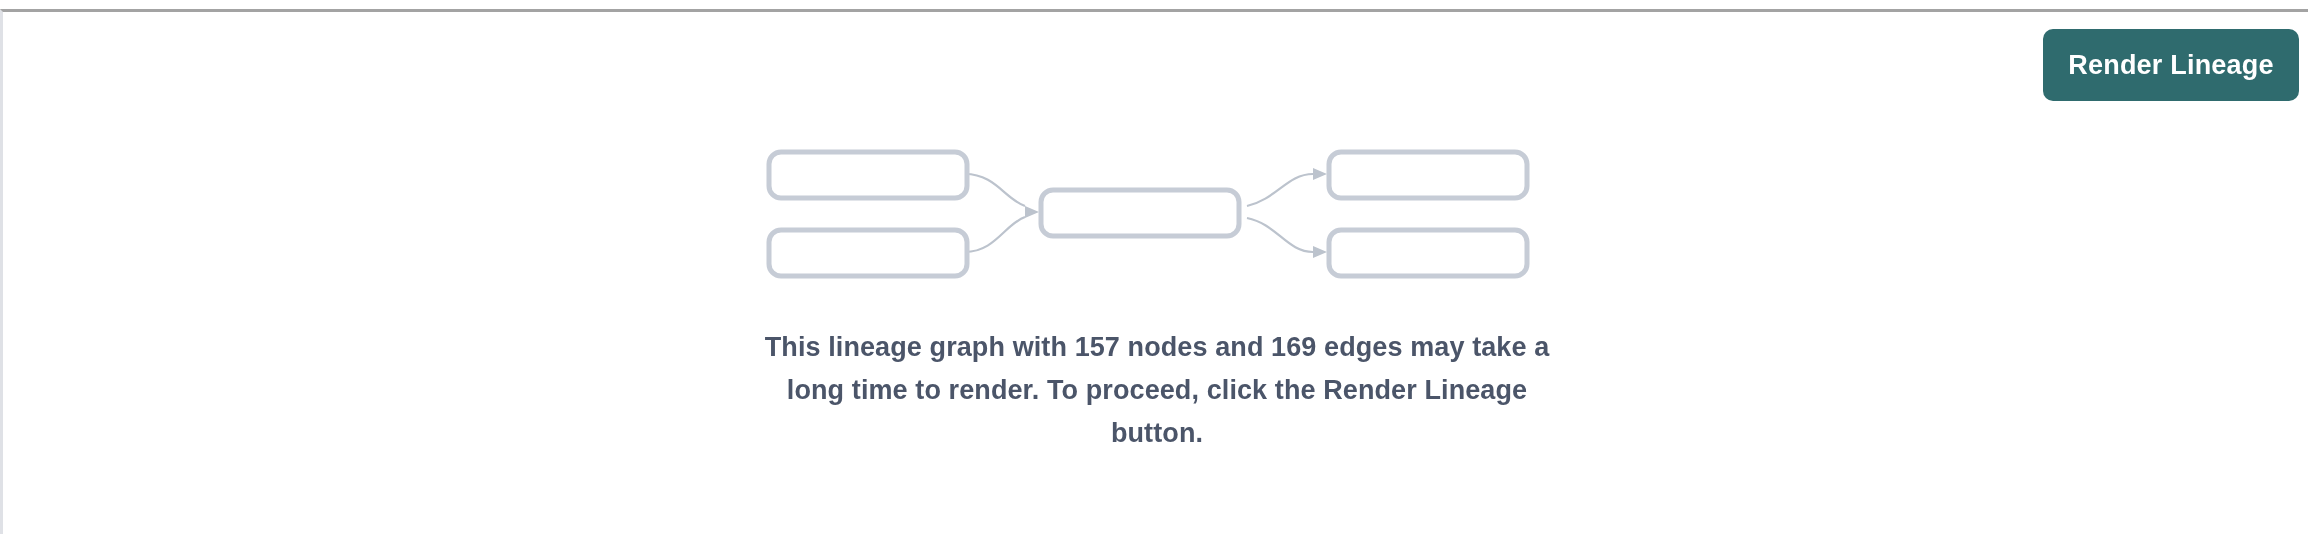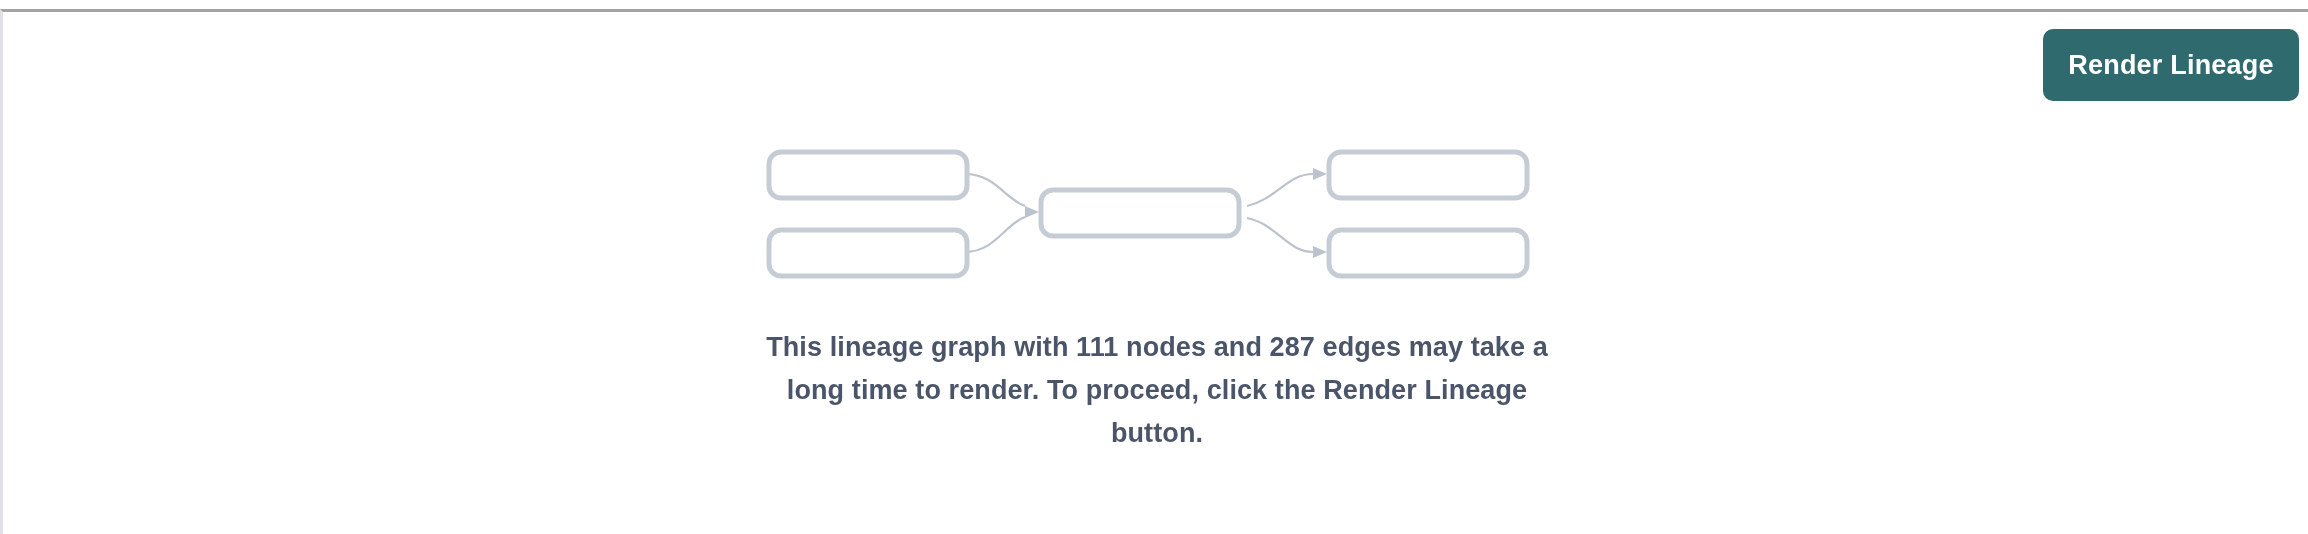--- a/index.html
+++ b/index.html
@@ -101,16 +101,16 @@
       <path class="edge-path" d="M 490 86 C 520 92 530 120 556 120"></path>
       <polygon class="edge-arrow" points="556,114 556,126 570,120"></polygon>
 
       <rect class="node-rect" x="12" y="20" width="198" height="46" rx="12" ry="12"></rect>
       <rect class="node-rect" x="12" y="98" width="198" height="46" rx="12" ry="12"></rect>
       <rect class="node-rect" x="284" y="58" width="198" height="46" rx="12" ry="12"></rect>
       <rect class="node-rect" x="572" y="20" width="198" height="46" rx="12" ry="12"></rect>
       <rect class="node-rect" x="572" y="98" width="198" height="46" rx="12" ry="12"></rect>
     </svg>
 
-    <div class="empty-message">This lineage graph with 111 nodes and 287 edges may take a long time to render. To proceed, click the Render Lineage button.</div>
+    <div class="empty-message">This lineage graph with 157 nodes and 169 edges may take a long time to render. To proceed, click the Render Lineage button.</div>
   </div>
 
 </div>
 
 </body></html>

